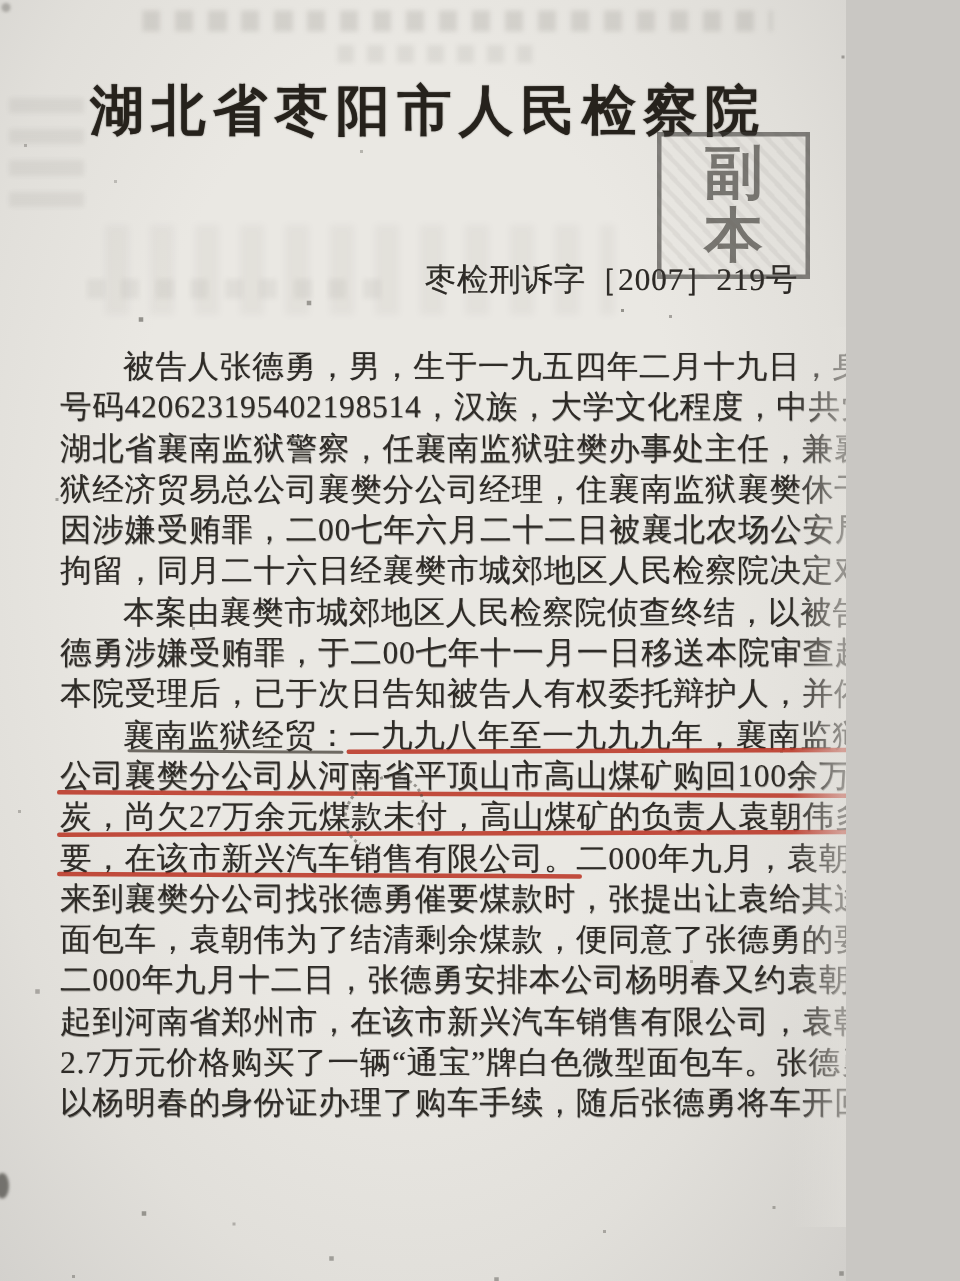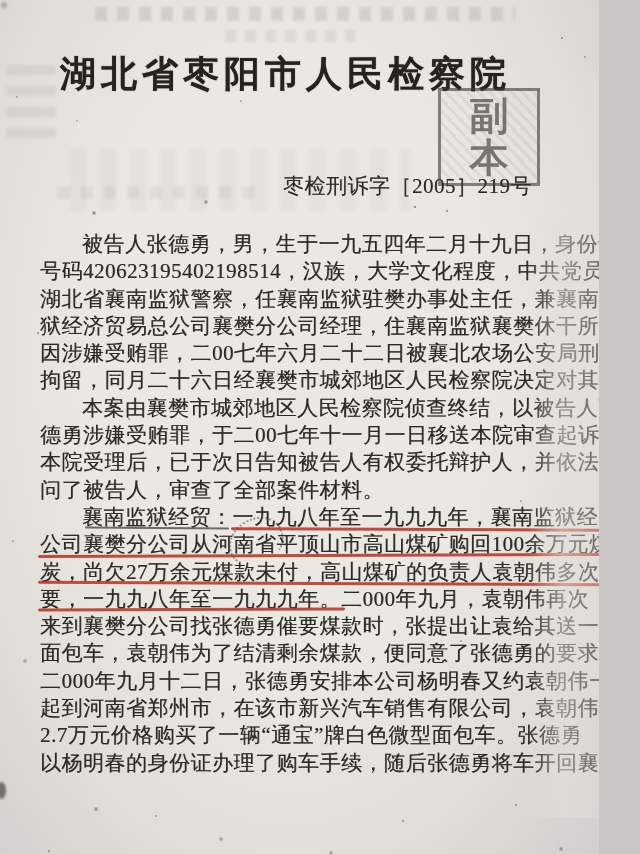--- a/index.html
+++ b/index.html
@@ -2,21 +2,20 @@
 <html><head>
 <meta charset="utf-8">
 <style>
   html,body{margin:0;padding:0;}
   body{width:640px;height:854px;background:#c9c7c3;overflow:hidden;}
   .page{
     position:relative;width:564px;height:854px;overflow:hidden;
     background:radial-gradient(ellipse at 48% 42%, #eae8e3 45%, #e1dfda 72%, #d1cfcb 100%);
     font-family:"Liberation Serif","DejaVu Serif",serif;
     color:#2e2b27;
-    padding-left:35px;
   }
   
   .issuer{
     position:absolute;top:50px;left:60px;
     font-family:"Liberation Sans","DejaVu Sans",sans-serif;
     font-size:36px;font-weight:bold;letter-spacing:5px;white-space:nowrap;
     color:#26221c;text-shadow:0 0 1px rgba(38,34,28,.75);
   }
   .doc-title{
     position:absolute;top:106px;left:163px;
@@ -120,37 +119,36 @@
   <div class="ghost ghost-e"></div>
   <div class="specks"></div>
   <div class="blob-tl"></div>
   <div class="blob-bl"></div>
 
   <div class="issuer">湖北省枣阳市人民检察院</div>
   <div class="stamp">
     <span>副</span>
     <span>本</span>
   </div>
-  <div class="case-no">枣检刑诉字［2005］219号</div>
+  <div class="case-no">枣检刑诉字［2007］219号</div>
 
   <div class="body-text">
       <div class="line indent"><span class="seg">被告人张德勇，男，生于一九五四年二月十九日，身份证</span></div>
       <div class="line"><span class="seg">号码420623195402198514，汉族，大学文化程度，中共党员</span></div>
       <div class="line"><span class="seg">湖北省襄南监狱警察，任襄南监狱驻樊办事处主任，兼襄南监</span></div>
       <div class="line"><span class="seg">狱经济贸易总公司襄樊分公司经理，住襄南监狱襄樊休干所。</span></div>
       <div class="line"><span class="seg">因涉嫌受贿罪，二00七年六月二十二日被襄北农场公安局刑事</span></div>
       <div class="line"><span class="seg">拘留，同月二十六日经襄樊市城郊地区人民检察院决定对其取</span></div>
       <div class="line indent"><span class="seg">本案由襄樊市城郊地区人民检察院侦查终结，以被告人张</span></div>
       <div class="line"><span class="seg">德勇涉嫌受贿罪，于二00七年十一月一日移送本院审查起诉。</span></div>
       <div class="line"><span class="seg">本院受理后，已于次日告知被告人有权委托辩护人，并依法讯</span></div>
-      <div class="line"><span class="seg">问了被告人，审查了全部案件材料。</span></div>
       <div class="line indent"><span class="seg seg-dark">襄南监狱经贸：</span><span class="seg seg-red">一九九八年至一九九九年，襄南监狱经贸</span></div>
       <div class="line"><span class="seg seg-red">公司襄樊分公司从河南省平顶山市高山煤矿购回100余万元煤</span></div>
       <div class="line"><span class="seg seg-red">炭，尚欠27万余元煤款未付，高山煤矿的负责人袁朝伟多次催</span></div>
-      <div class="line"><span class="seg seg-red">要，一九九八年至一九九九年。</span><span class="seg">二000年九月，袁朝伟再次</span></div>
+      <div class="line"><span class="seg seg-red">要，在该市新兴汽车销售有限公司。</span><span class="seg">二000年九月，袁朝伟再次</span></div>
       <div class="line"><span class="seg">来到襄樊分公司找张德勇催要煤款时，张提出让袁给其送一部</span></div>
       <div class="line"><span class="seg">面包车，袁朝伟为了结清剩余煤款，便同意了张德勇的要求。</span></div>
       <div class="line"><span class="seg">二000年九月十二日，张德勇安排本公司杨明春又约袁朝伟一</span></div>
       <div class="line"><span class="seg">起到河南省郑州市，在该市新兴汽车销售有限公司，袁朝伟以</span></div>
       <div class="line"><span class="seg">2.7万元价格购买了一辆“通宝”牌白色微型面包车。张德勇</span></div>
       <div class="line"><span class="seg">以杨明春的身份证办理了购车手续，随后张德勇将车开回襄</span></div>
     </div>
 
   <div class="ink-scribble"></div>
   <div class="right-fade"></div>

